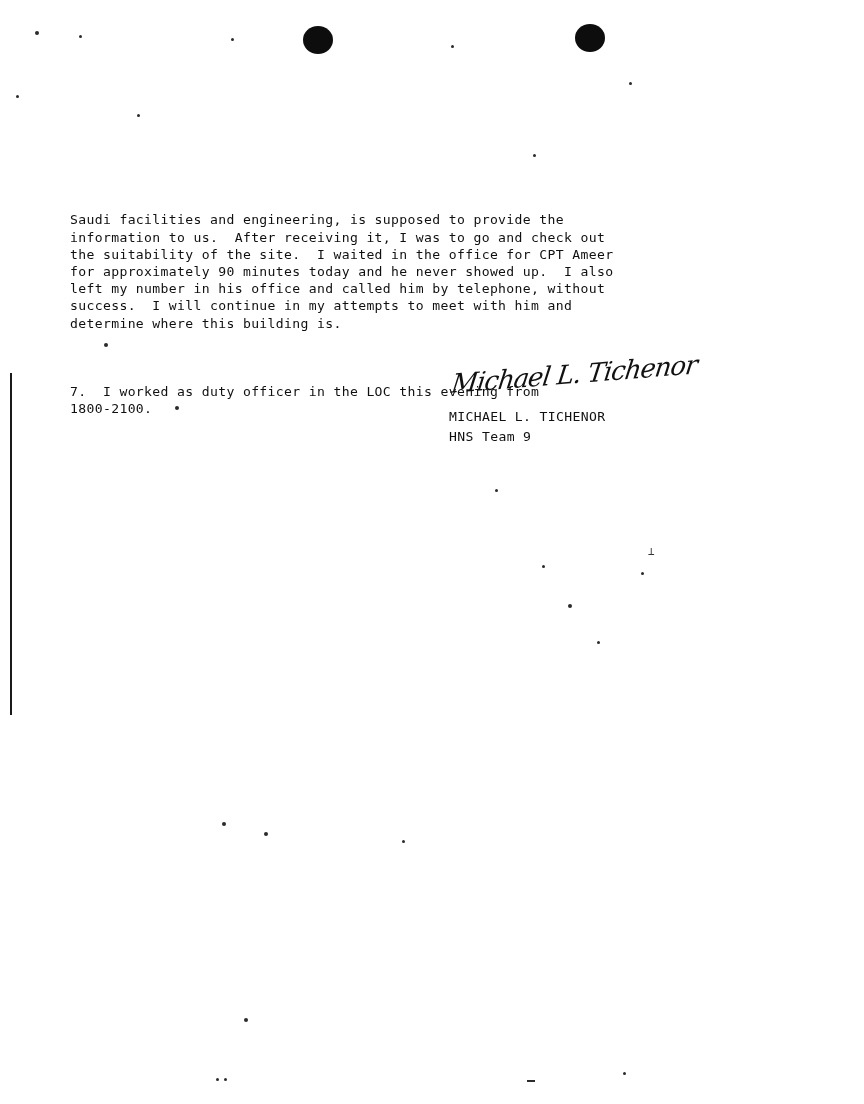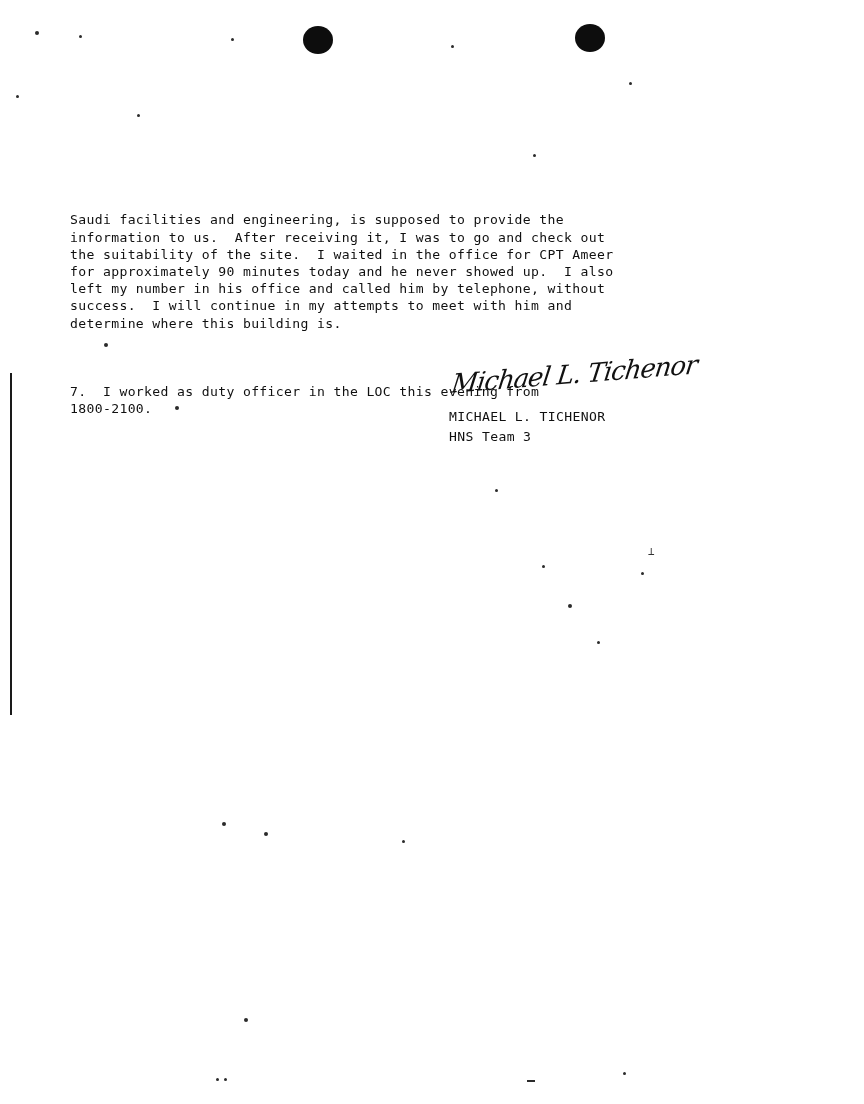--- a/index.html
+++ b/index.html
@@ -151,18 +151,18 @@
 left my number in his office and called him by telephone, without
 success.  I will continue in my attempts to meet with him and
 determine where this building is.</p>
     <p class="para">7.  I worked as duty officer in the LOC this evening from
 1800-2100.</p>
   </div>
 
   <div class="sig-block">
     <div class="signature">Michael L. Tichenor</div>
     <div class="sig-name">MICHAEL L. TICHENOR</div>
-    <div class="sig-name">HNS Team 3</div>
+    <div class="sig-name">HNS Team 9</div>
   </div>
 
   <div class="stray-mark" style="left:648px; top:545px;">⊥</div>
 
 </div>
 
 </body></html>

